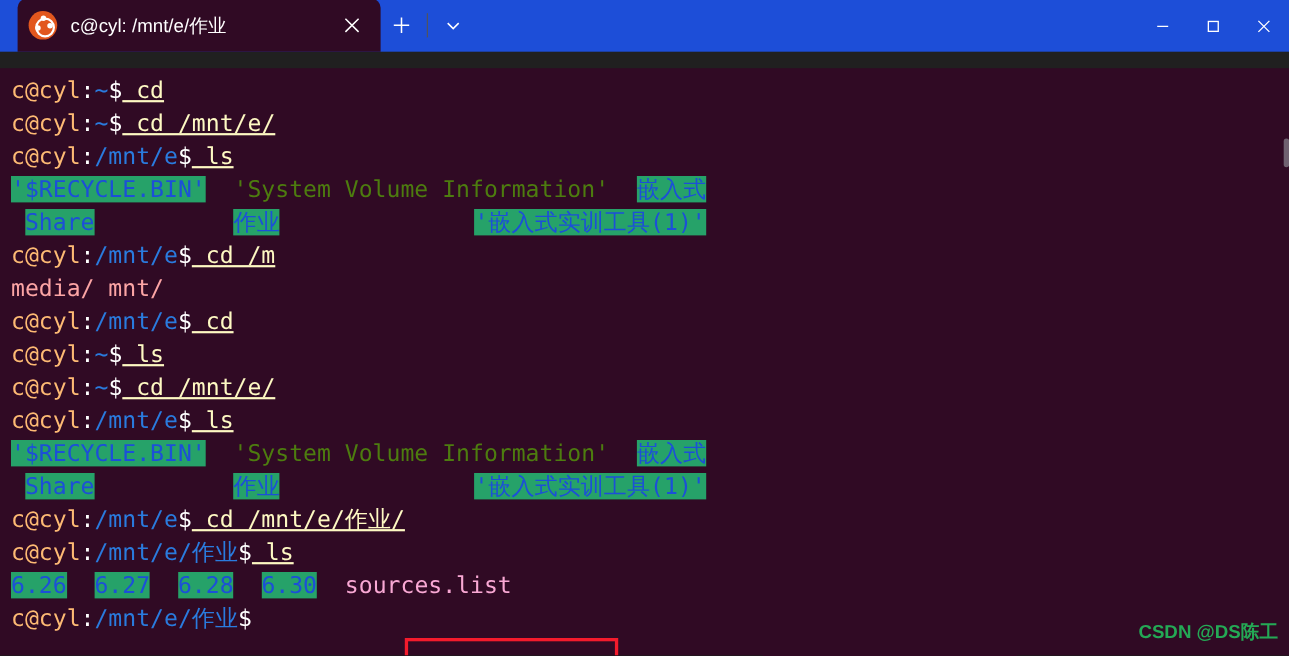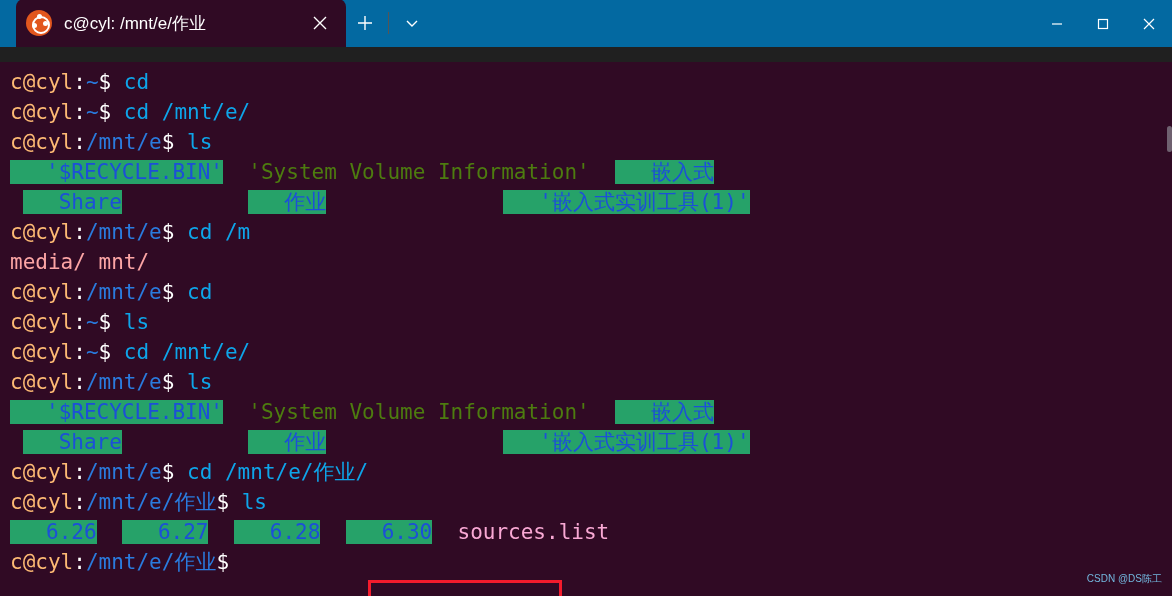--- a/index.html
+++ b/index.html
@@ -9,21 +9,21 @@
     font-family:"DejaVu Sans Mono", monospace;
     overflow:hidden;
   }
 
   
   #window { position:relative; width:1172px; height:596px; background:#202020; }
 
   
   #titlebar {
     position:absolute; left:0; top:0; width:1172px; height:47px;
-    background:#0369a1;
+    background:#1d4ed8;
     display:flex; align-items:flex-end;
   }
   #tabstrip { display:flex; align-items:flex-end; height:62px; padding-left:16px; }
 
   .tab {
     display:flex; align-items:center;
     height:48px; padding:0 6px 0 10px;
     border-radius:8px 8px 0 0;
     background:#300a24;
     min-width:330px;
@@ -87,40 +87,41 @@
     font-size:21px;
     line-height:30px;
     white-space:pre;
     letter-spacing:0px;
   }
   .row { height:30px; }
 
   .c-user   { color:#fdba74; }      
   .c-punc   { color:#ffffff; }      
   .c-path   { color:#2a7bde; }      
-  .c-cmd    { color:#0ea5e9; }      
+  .c-cmd    { color:#fef9c3;text-decoration:underline; }      
   .c-out    { color:#fca5a5; }      
   .c-dir    { color:#4d7c0f; }      
-  .c-dirhl  { color:#1c4fd8; background:#26a269;padding-left:36px; }  
+  .c-dirhl  { color:#1c4fd8; background:#26a269; }  
   .c-file   { color:#f9a8d4; }      
 
   
   #redbox {
     position:absolute;
     left:368px; top:518px; width:194px; height:44px;
     border:3px solid #f41b2c;
     pointer-events:none;
   }
 
   
   #watermark {
     position:absolute; right:10px; bottom:10px;
-    color:#7dd3fc; font-size:10px;
+    color:#22c55e; font-size:17px;
     font-family:"Liberation Sans", sans-serif;
     opacity:.85;
+    font-weight:bold;
   }
 
   
   #scrollthumb {
     position:absolute; right:0px; top:64px; width:5px; height:26px;
     background:#6f6170; border-radius:3px;
   }
 </style>
 </head>
 <body>

